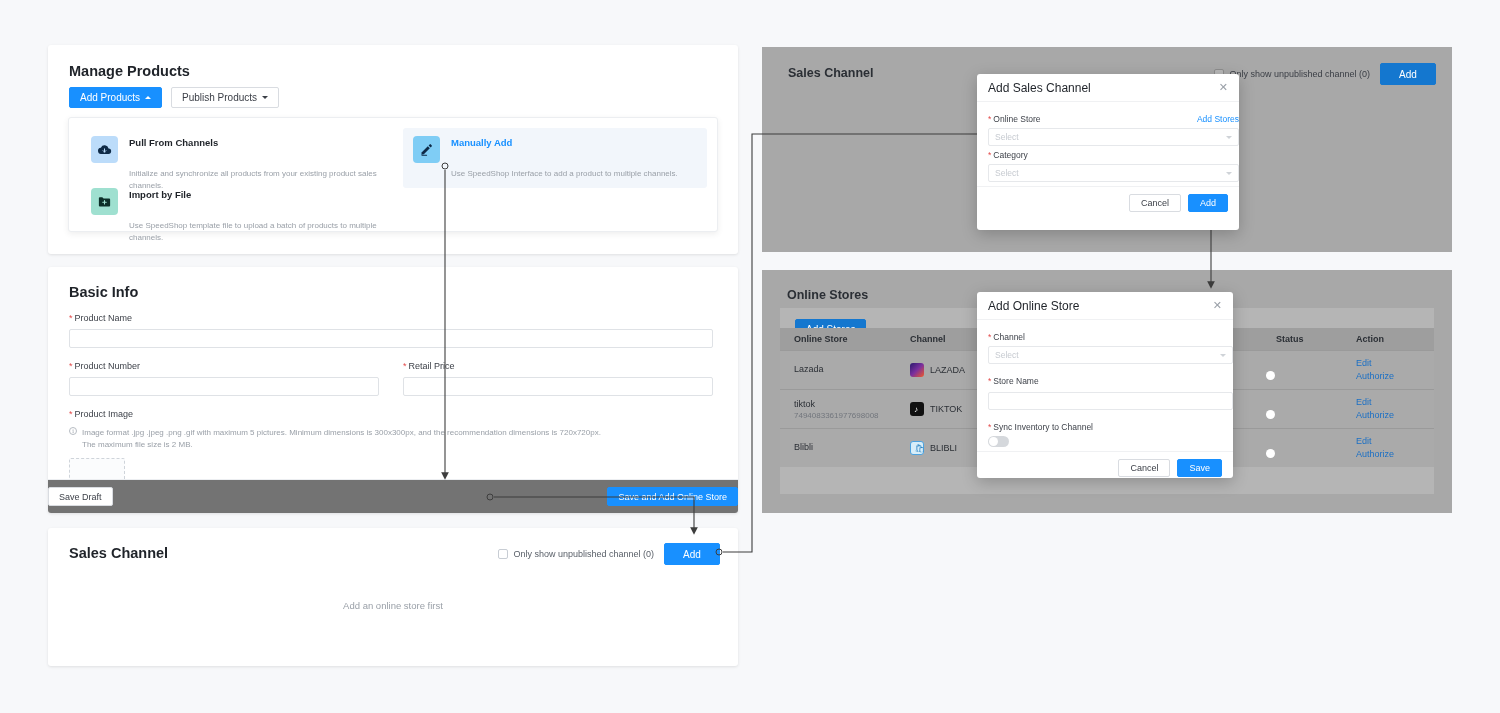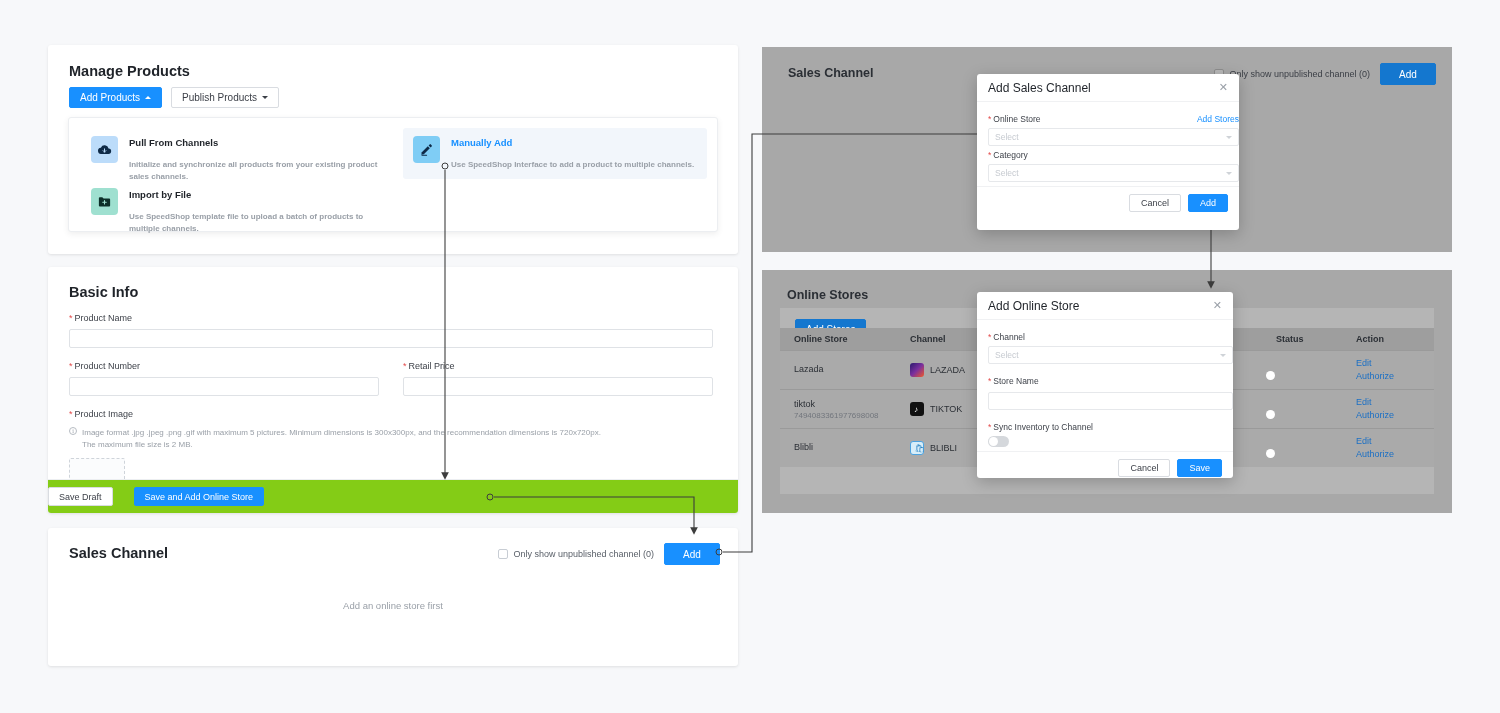--- a/index.html
+++ b/index.html
@@ -43,42 +43,42 @@
     position: absolute; left: 20px; top: 72px; width: 650px; height: 115px;
     background: #fff; border: 1px solid #eceef1; border-radius: 3px;
     box-shadow: 0 2px 6px rgba(0,0,0,0.07);
   }
   .opt { position: absolute; display: flex; gap: 11px; padding: 8px 10px; border-radius: 3px; align-items: flex-start; }
   .opt.sel { background: #f2f6fb; }
   .opt-ic { width: 27px; height: 27px; border-radius: 4px; flex: 0 0 27px;
             display:flex;align-items:center;justify-content:center; }
   .opt-tt { font-size: 9.5px; font-weight: bold; color: #1f2329; line-height: 13px; }
   .opt-tt.blue { color: #1890ff; }
-  .opt-ds { font-size: 8px; color: #9aa0a8; line-height: 12px; margin-top: 10px; font-weight: bold; }
+  .opt-ds { font-size: 8px; color: #9aa0a8; line-height: 12px; margin-top: 19px; }
 
   
   #basic-info { left: 48px; top: 267px; width: 690px; height: 246px; }
   #basic-info .pt { position: absolute; left: 21px; top: 17px; }
   .field-label { font-size: 9px; color: #3b3f47; }
   .req { color: #e34a4a; margin-right: 2px; }
   .txt-input {
     border: 1px solid #dfe2e6; border-radius: 2px; background: #fff; height: 19px;
     font-size: 9px; padding: 0 7px; color: #1f2329; outline: none; width: 100%;
   }
   .img-note { font-size: 8px; color: #9aa0a8; line-height: 12px; }
   .info-ic {
     display:inline-block; width: 8px; height: 8px; border: 1px solid #b6bbc2;
     border-radius: 50%; font-size: 6px; line-height: 7px; text-align: center;
     color: #9aa0a8; font-family: "Liberation Serif", serif;
   }
   .upload-box { border: 1px dashed #cfd4da; border-radius: 2px; background: #fbfcfd; }
   .form-footer {
     position: absolute; left: 0; bottom: 0; width: 100%; height: 34px;
-    background: #84cc16; border-top: 1px solid #eceef1;
-    display: flex; align-items: center; justify-content: flex-start; gap: 21px;
+    background: #737373; border-top: 1px solid #eceef1;
+    display: flex; align-items: center; justify-content: space-between; gap: 21px;
     border-radius: 0 0 3px 3px;
   }
   .form-footer .btn { height: 19px; font-size: 9px; }
 
   
   #sales-channel-left { left: 48px; top: 528px; width: 690px; height: 138px; }
   #sales-channel-left .pt { position: absolute; left: 21px; top: 17px; }
   .sc-right { position: absolute; right: 18px; top: 15px; display: flex; align-items: center; gap: 10px; }
   .chk { width: 10px; height: 10px; border: 1px solid #c8cdd4; border-radius: 2px; background: #fff; }
   .chk-label { font-size: 9px; color: #5a6069; }

